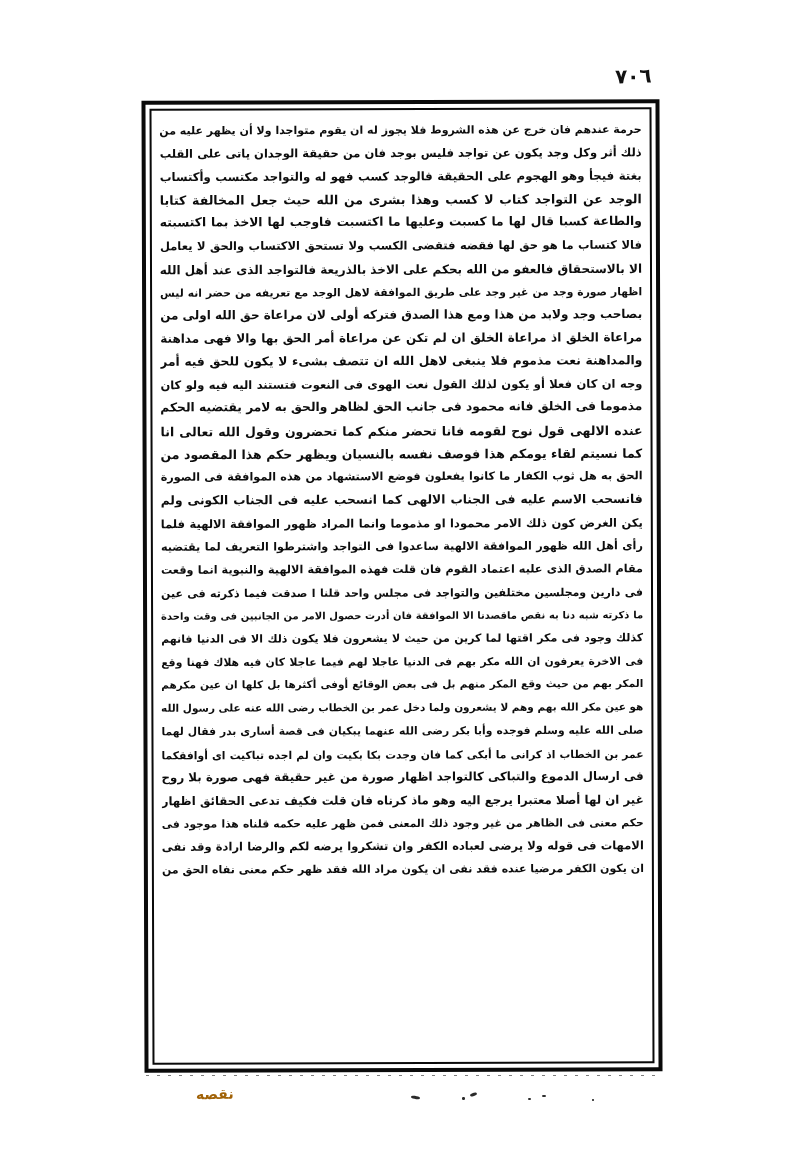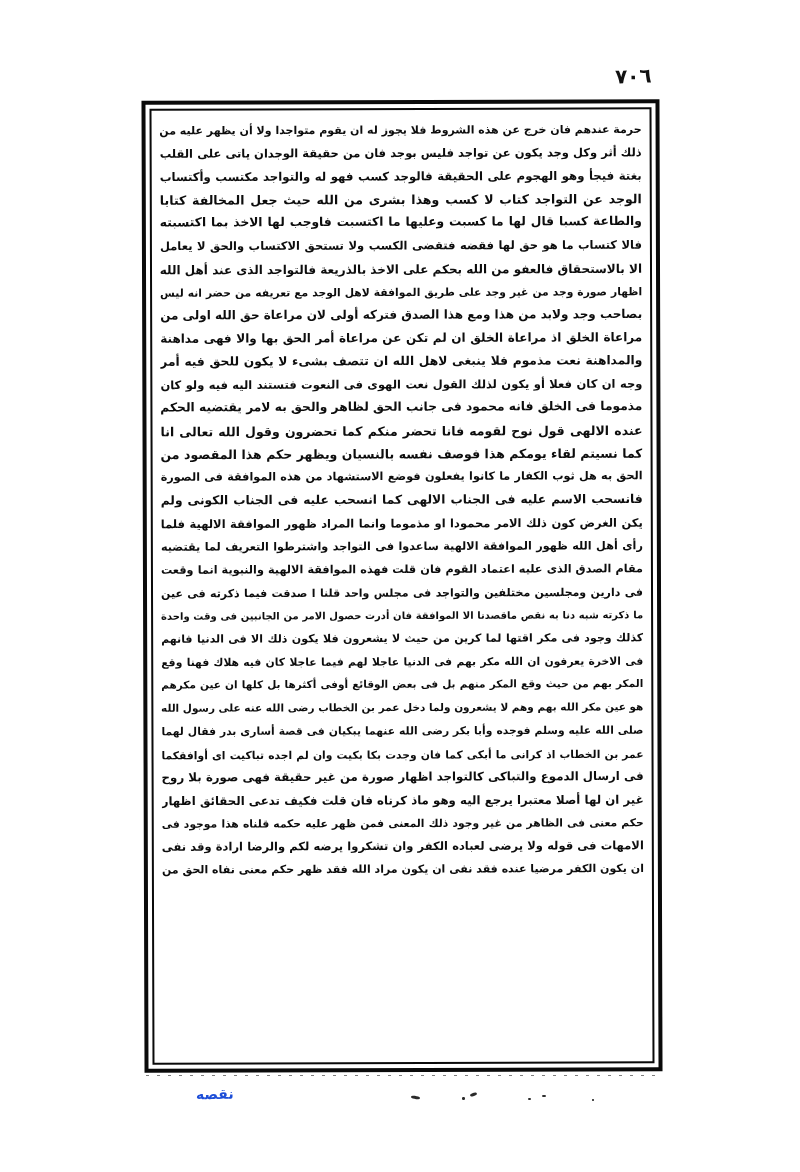--- a/index.html
+++ b/index.html
@@ -93,21 +93,21 @@
   .ms-line:nth-child(7n)   { transform: translateY(0.6px); }
 
   
   .catchword {
     position: absolute;
     top: 1086px;
     right: 566px;
     font-family: "DejaVu Sans", sans-serif;
     font-size: 14px;
     font-weight: 700;
-    color: #1d4ed8;
+    color: #a16207;
     direction: rtl;
     transform: rotate(-1deg);
   }
 
   
   .speckles {
     position: absolute;
     top: 1090px;
     right: 200px;
     left: 300px;

